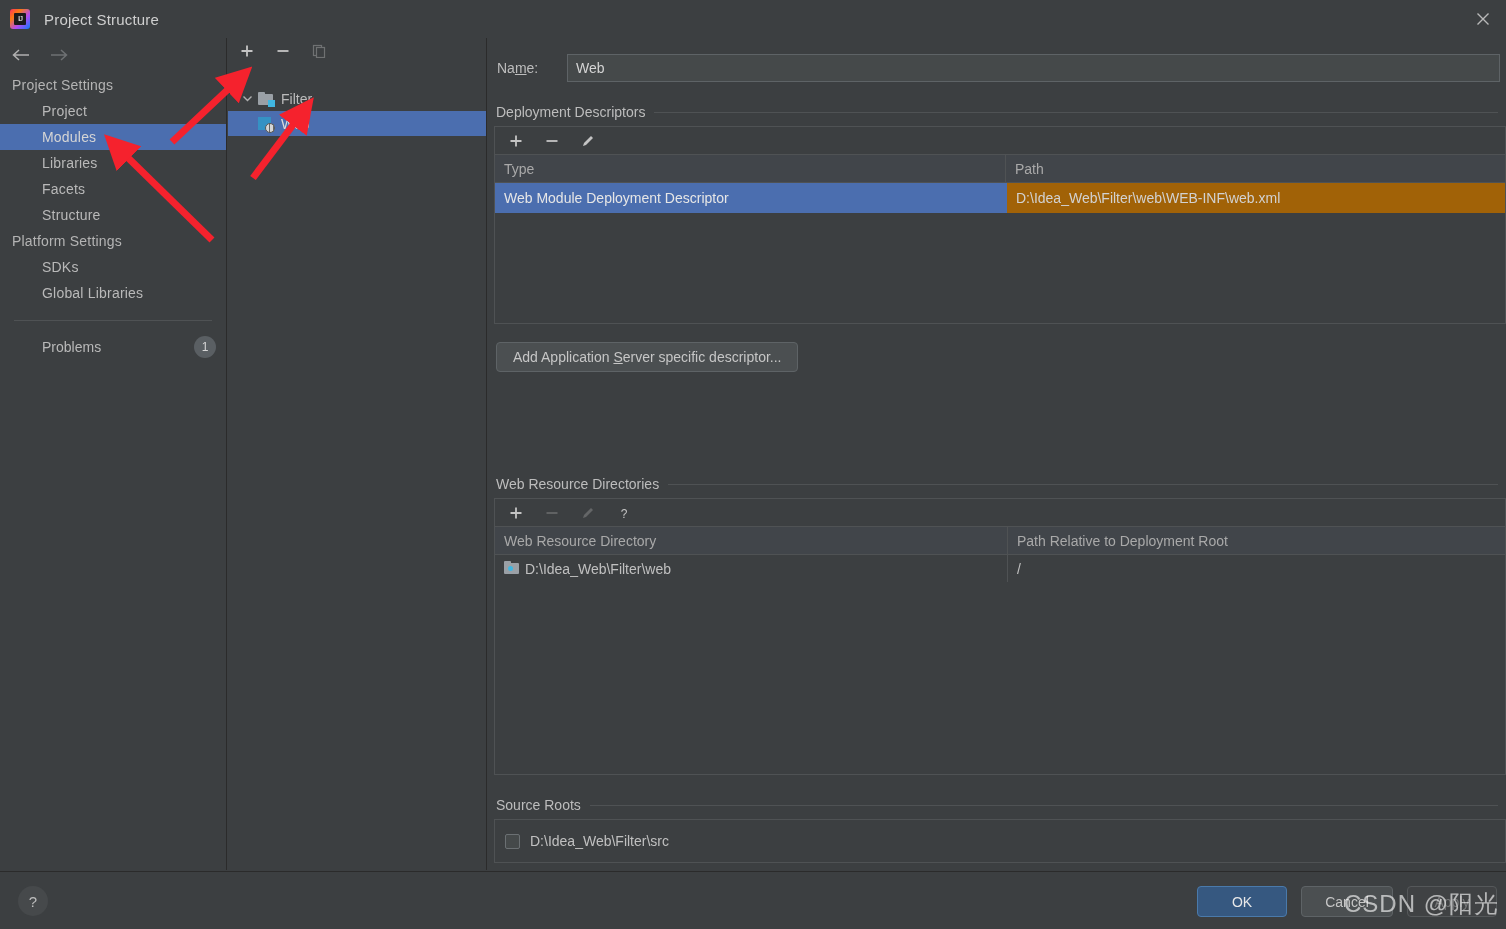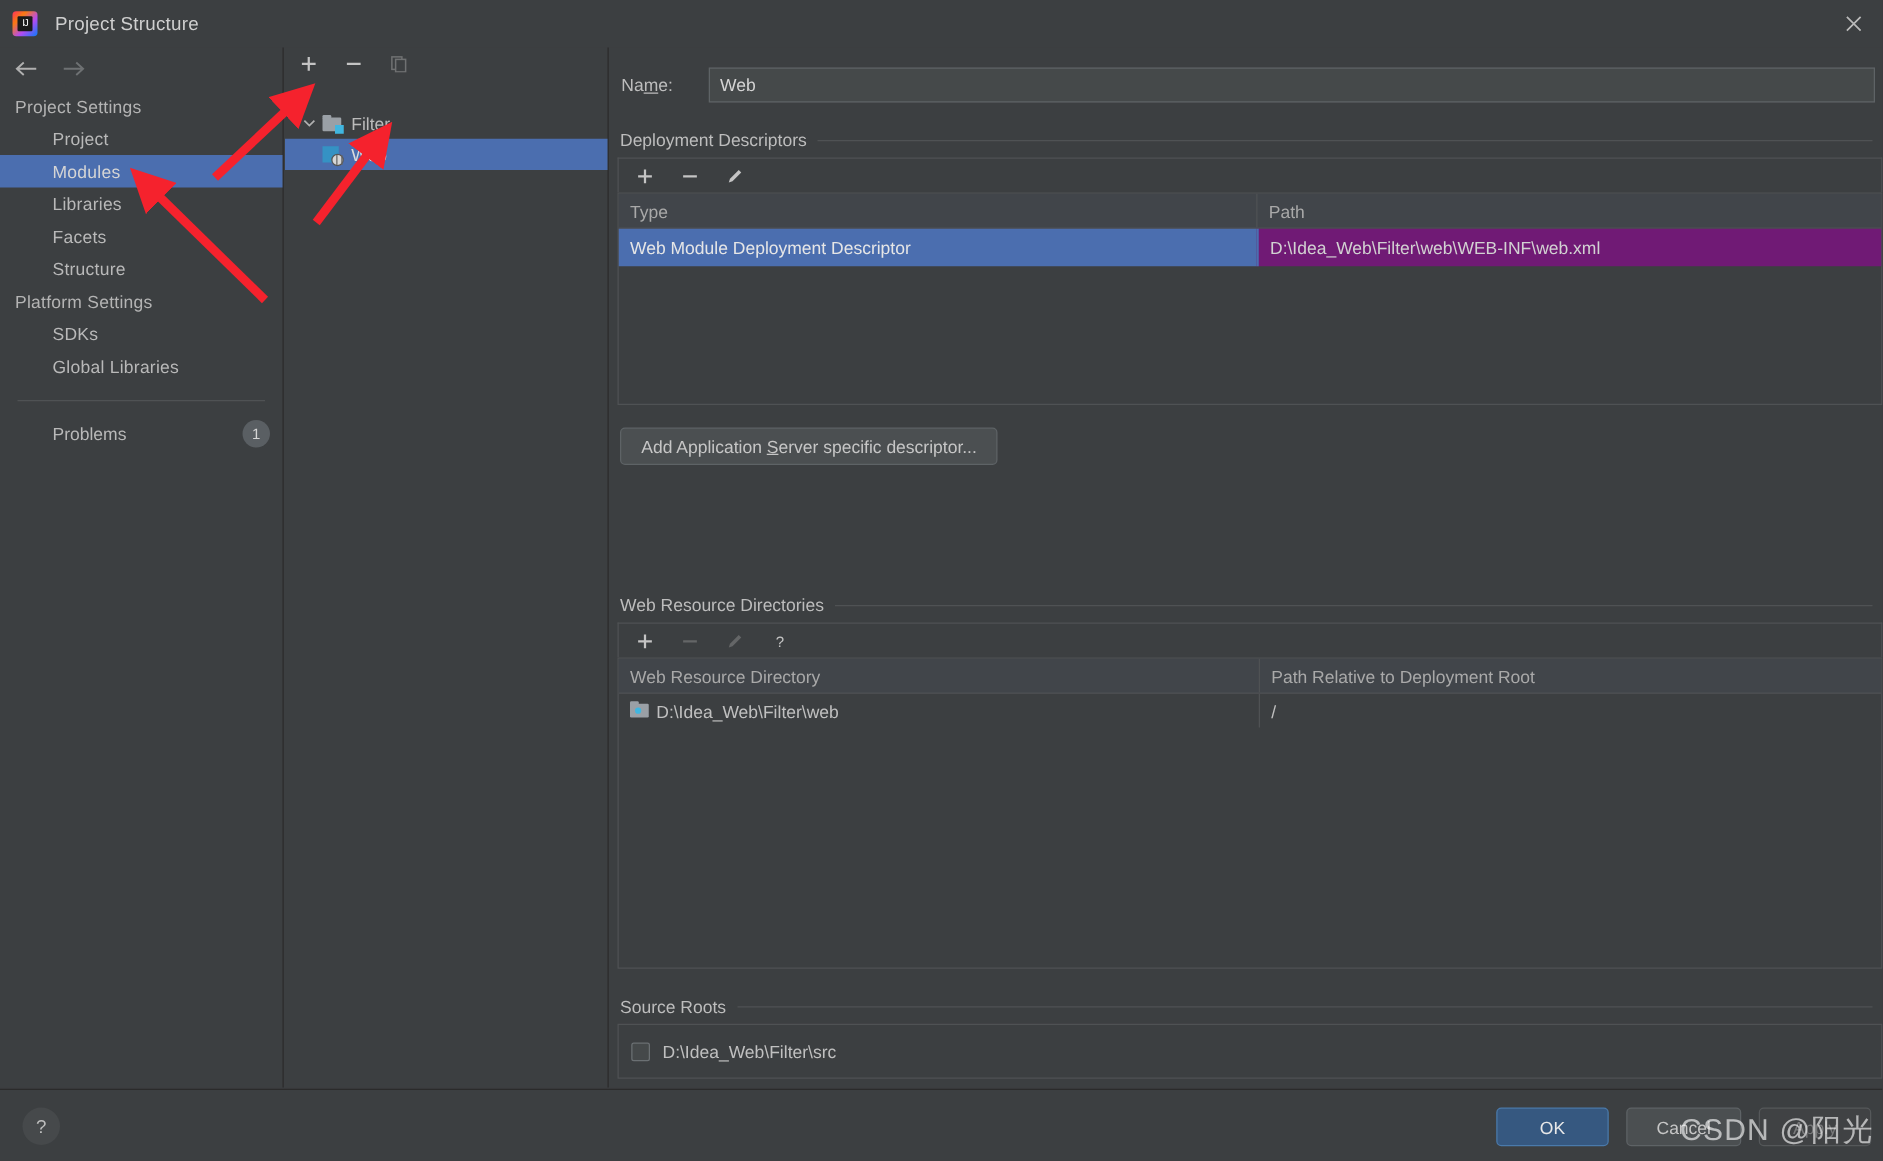--- a/index.html
+++ b/index.html
@@ -132,21 +132,21 @@
   }
   .table-wrap { margin-left: 6px; width: 1012px; border: 1px solid #4f5254; background: #3c3f41; }
   .thead { display: flex; height: 28px; background: #41454a; border-bottom: 1px solid #4f5254; }
   .th {
     font-size: 14px; color: #a9a9a9; display: flex; align-items: center; padding-left: 9px;
   }
   .th + .th { border-left: 1px solid #4f5254; }
   .trow { display: flex; height: 30px; align-items: stretch; cursor: pointer; }
   .td { font-size: 14px; display: flex; align-items: center; padding-left: 9px; color: #c0c0c0; overflow: hidden; white-space: nowrap; }
   .trow.sel .td.c1 { background: #4b6eaf; color: #e6e6e6; }
-  .trow.sel .td.c2 { background: #701a75; color: #d2d2d2; border-left: 2px solid #4b6eaf; }
+  .trow.sel .td.c2 { background: #a16207; color: #d2d2d2; border-left: 2px solid #4b6eaf; }
   .dd-body { height: 110px; }
   .wr-body { height: 192px; }
 
   .descr-btn {
     margin: 18px 0 0 8px; height: 30px; padding: 4px 16px; background: #4b4f51;
     border: 1px solid #5e6366; border-radius: 4px; color: #c6c6c6; font-size: 14px;
     font-family: "Liberation Sans", sans-serif; cursor: pointer; text-align: center;
   }
   .descr-btn u { text-decoration: underline; }
 

